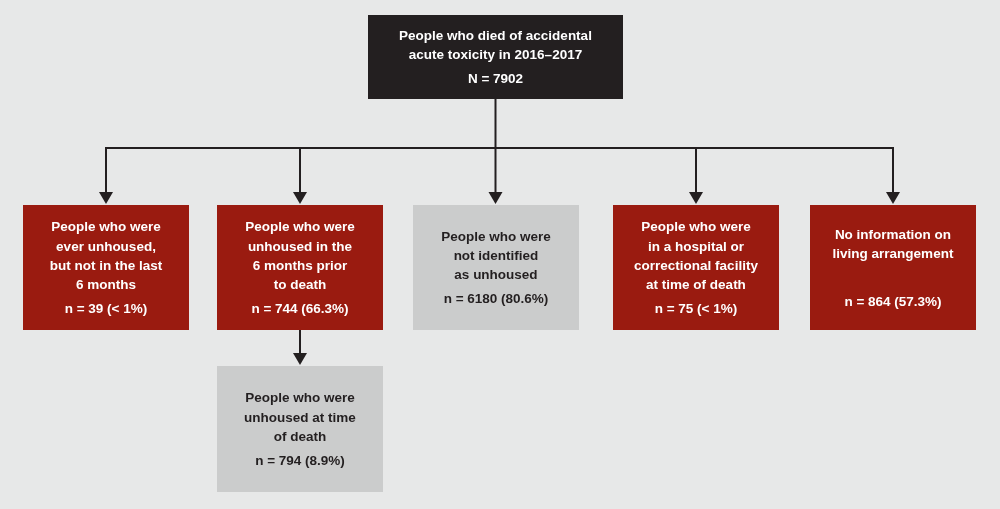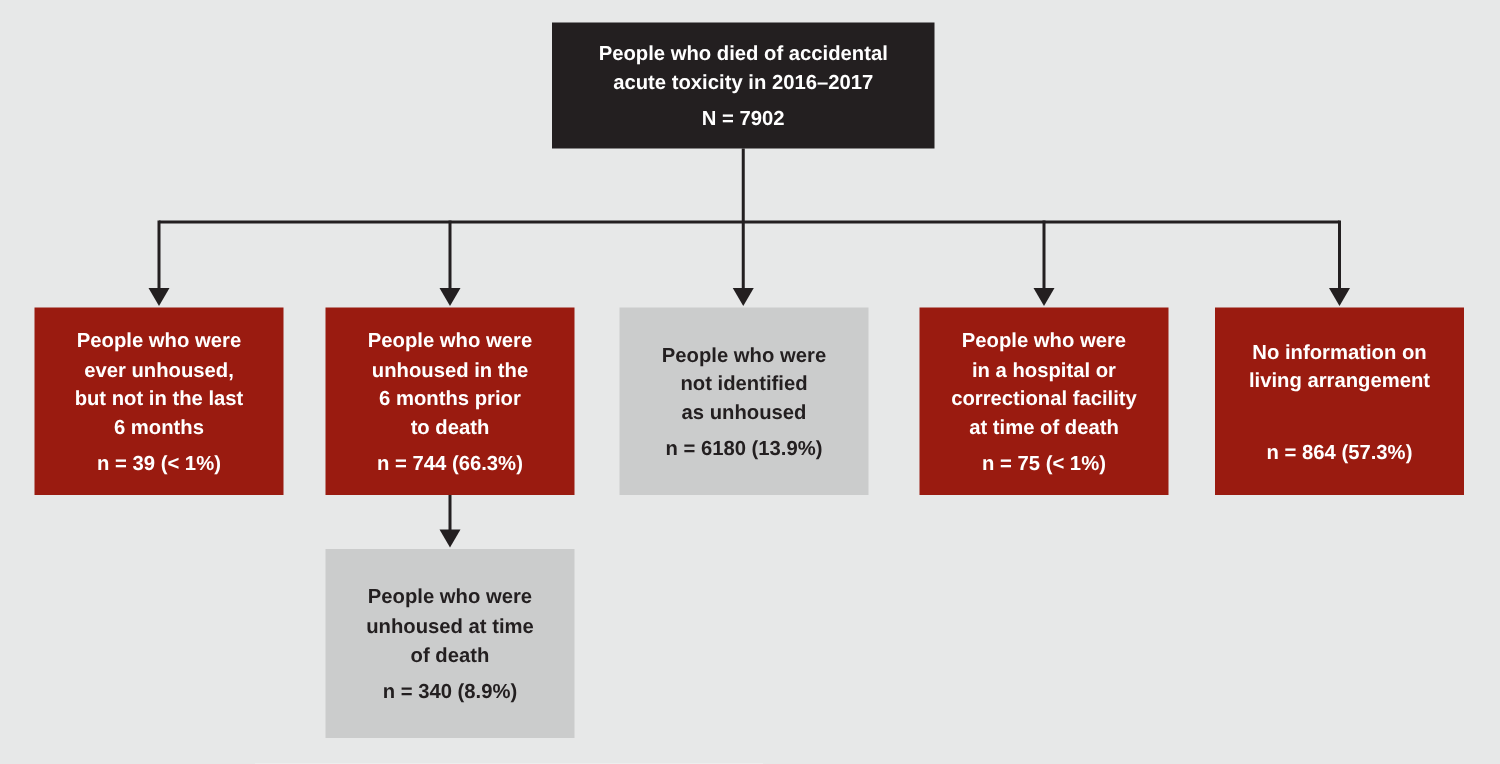--- a/index.html
+++ b/index.html
@@ -110,37 +110,37 @@
 unhoused in the
 6 months prior
 to death</div>
     <div class="value">n = 744 (66.3%)</div>
   </div>
 
   <div class="node node-gray pos-b3">
     <div class="label">People who were
 not identified
 as unhoused</div>
-    <div class="value">n = 6180 (13.9%)</div>
+    <div class="value">n = 6180 (80.6%)</div>
   </div>
 
   <div class="node node-red pos-b4">
     <div class="label">People who were
 in a hospital or
 correctional facility
 at time of death</div>
     <div class="value">n = 75 (&lt; 1%)</div>
   </div>
 
   <div class="node node-red pos-b5">
     <div class="label">No information on
 living arrangement</div>
     <div class="value">n = 864 (57.3%)</div>
   </div>
 
   <div class="node node-gray pos-b6">
     <div class="label">People who were
 unhoused at time
 of death</div>
-    <div class="value">n = 340 (8.9%)</div>
+    <div class="value">n = 794 (8.9%)</div>
   </div>
 
 </div>
 
 </body></html>

